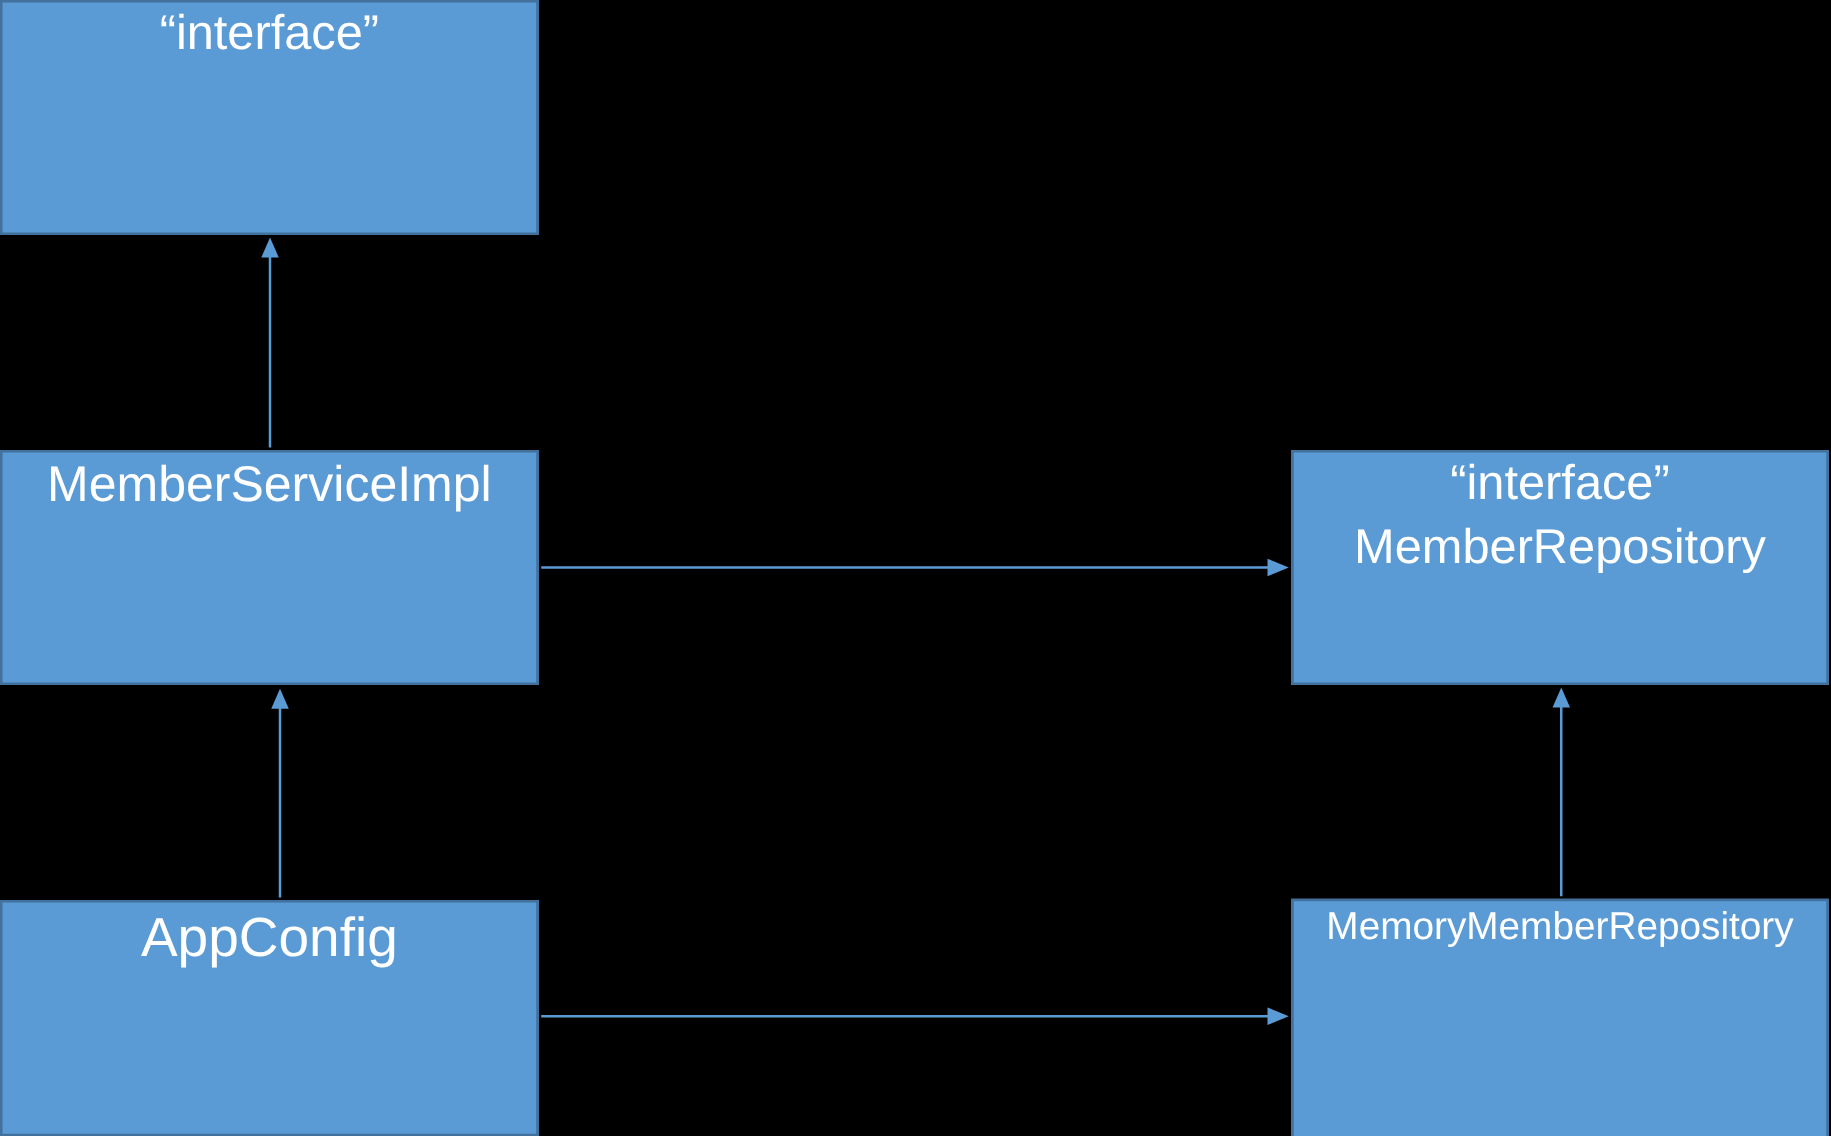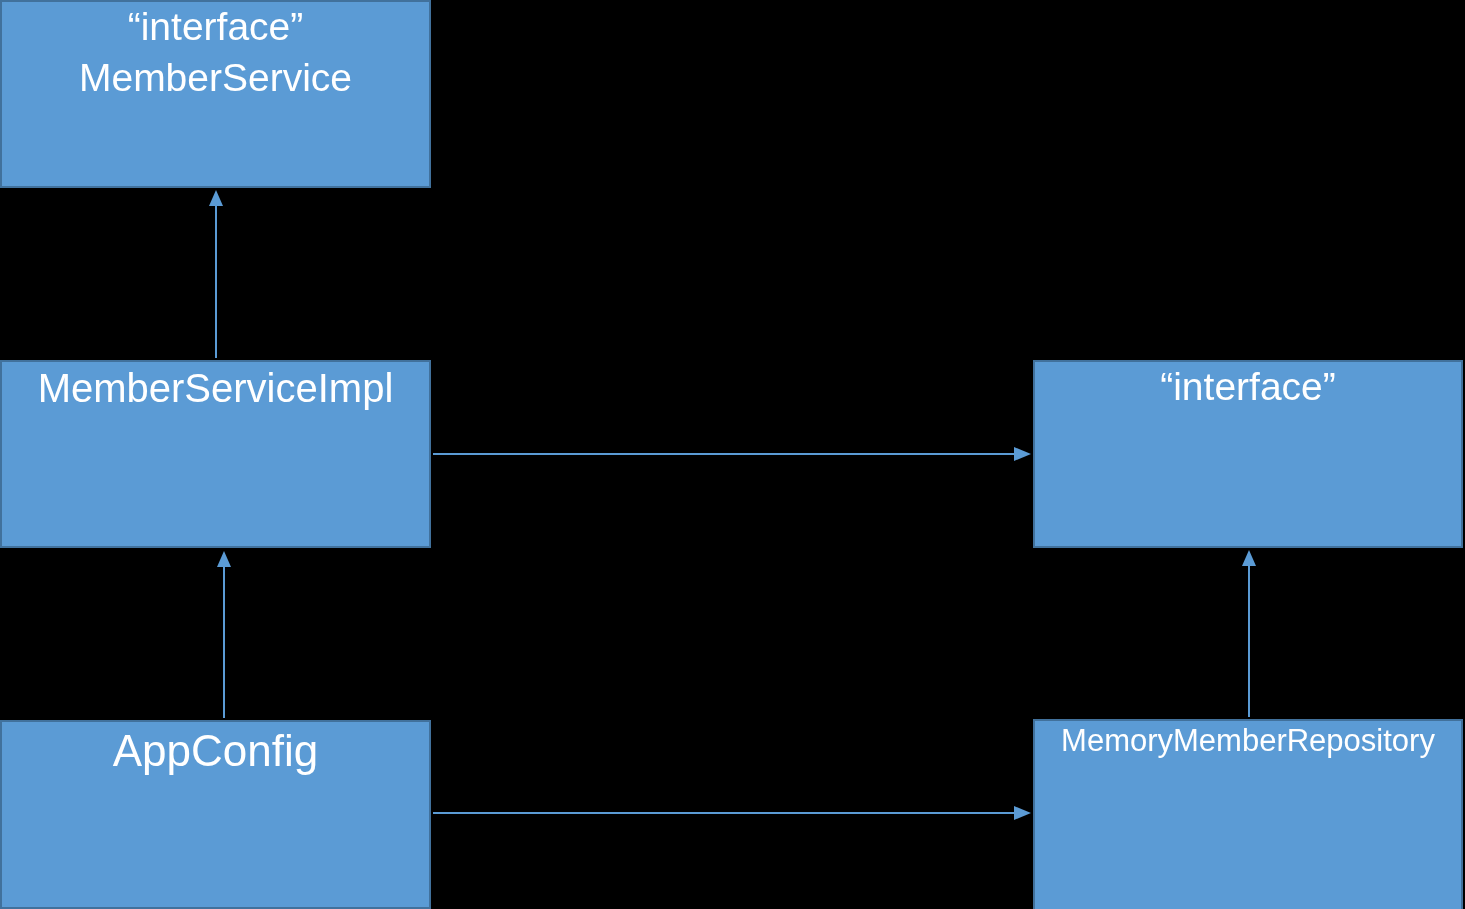--- a/index.html
+++ b/index.html
@@ -51,33 +51,33 @@
   svg.edges line{stroke:var(--arrow);stroke-width:2;}
   svg.edges polygon{fill:var(--arrow);}
 </style>
 </head>
 <body>
 
 <div class="canvas">
 
   <div class="node" id="node-member-service">
     <span class="stereotype">“interface”</span>
-    <span class="classname">MemberService</span>
   </div>
 
   <div class="node" id="node-app-config">
     <span class="classname">AppConfig</span>
   </div>
 
   <div class="node" id="node-member-service-impl">
     <span class="classname">MemberServiceImpl</span>
   </div>
 
   <div class="node" id="node-member-repository">
     <span class="stereotype">“interface”</span>
+    <span class="classname">MemberRepository</span>
   </div>
 
   <div class="node" id="node-memory-member-repository">
     <span class="classname">MemoryMemberRepository</span>
   </div>
 
   <svg class="edges" viewBox="0 0 1465 909" aria-hidden="true">
 
     <g>
       <line x1="216" y1="358" x2="216" y2="204"></line>

